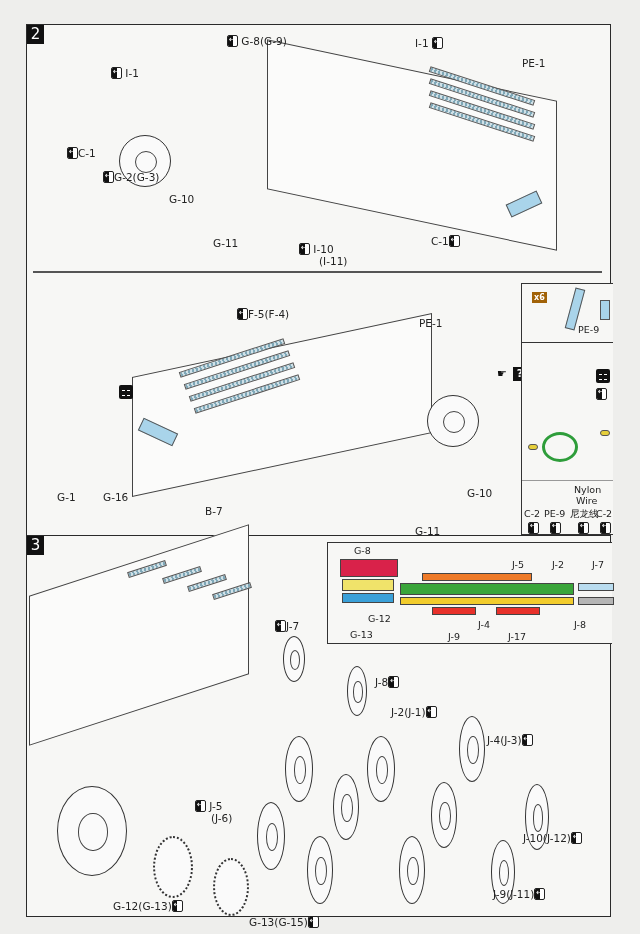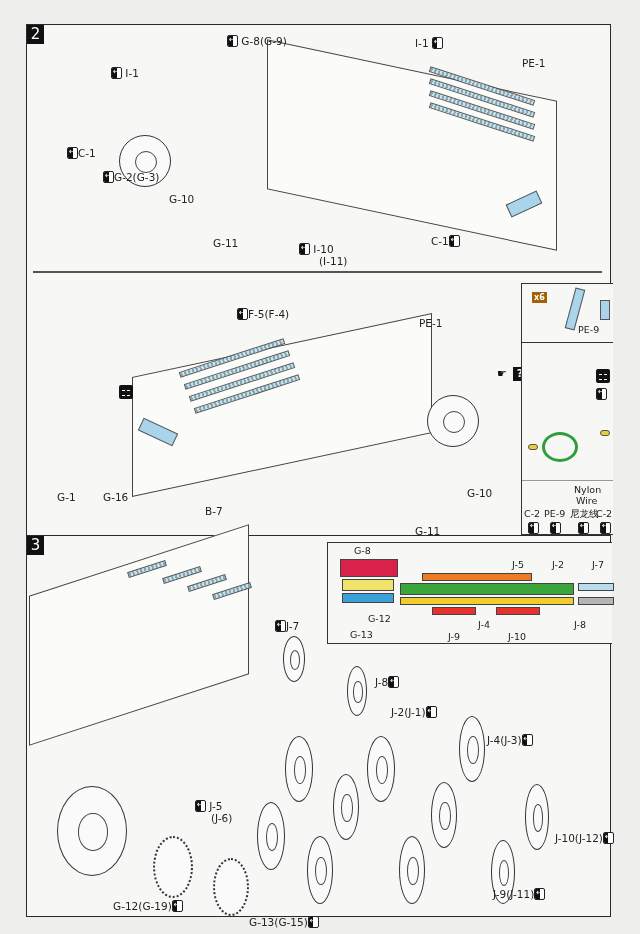--- a/index.html
+++ b/index.html
@@ -157,21 +157,21 @@
       <div class="bar" style="left:72px;top:54px;width:174px;background:#f2cc2c;"></div>
       <div class="bar" style="left:104px;top:64px;width:44px;background:#e8312a;"></div>
       <div class="bar" style="left:168px;top:64px;width:44px;background:#e8312a;"></div>
       <div class="bar" style="left:250px;top:40px;width:36px;background:#b9dcef;"></div>
       <div class="bar" style="left:250px;top:54px;width:36px;background:#b5b5b5;"></div>
       <div class="lbl small" style="left:184px;top:16px;">J-5</div>
       <div class="lbl small" style="left:224px;top:16px;">J-2</div>
       <div class="lbl small" style="left:264px;top:16px;">J-7</div>
       <div class="lbl small" style="left:150px;top:76px;">J-4</div>
       <div class="lbl small" style="left:120px;top:88px;">J-9</div>
-      <div class="lbl small" style="left:180px;top:88px;">J-10</div>
+      <div class="lbl small" style="left:180px;top:88px;">J-17</div>
       <div class="lbl small" style="left:246px;top:76px;">J-8</div>
     </div>
 
     <div class="hull" style="left:2px;top:24px;width:220px;height:150px;transform:skewY(-18deg);"></div>
     <div class="grill" style="left:100px;top:30px;width:40px;height:6px;transform:rotate(-18deg);"></div>
     <div class="grill" style="left:135px;top:36px;width:40px;height:6px;transform:rotate(-18deg);"></div>
     <div class="grill" style="left:160px;top:44px;width:40px;height:6px;transform:rotate(-18deg);"></div>
     <div class="grill" style="left:185px;top:52px;width:40px;height:6px;transform:rotate(-18deg);"></div>
 
     <div class="wheel" style="left:256px;top:100px;width:22px;height:46px;"></div>
@@ -189,18 +189,18 @@
     <div class="wheel" style="left:30px;top:250px;width:70px;height:90px;"></div>
     <div class="sprocket" style="left:126px;top:300px;width:40px;height:62px;"></div>
     <div class="sprocket" style="left:186px;top:322px;width:36px;height:58px;"></div>
 
     <div class="lbl" style="left:248px;top:84px;"><span class="cut"></span><span>J-7</span></div>
     <div class="lbl" style="left:348px;top:140px;"><span>J-8</span><span class="cut"></span></div>
     <div class="lbl" style="left:364px;top:170px;"><span>J-2(J-1)</span><span class="cut"></span></div>
     <div class="lbl" style="left:460px;top:198px;"><span>J-4(J-3)</span><span class="cut"></span></div>
     <div class="lbl" style="left:168px;top:264px;"><span class="cut"></span> <span>J-5</span></div>
     <div class="lbl" style="left:184px;top:276px;">(J-6)</div>
-    <div class="lbl" style="left:496px;top:296px;margin-left:32px;"><span>J-10(J-12)</span><span class="cut"></span></div>
+    <div class="lbl" style="left:496px;top:296px;"><span>J-10(J-12)</span><span class="cut"></span></div>
     <div class="lbl" style="left:466px;top:352px;"><span>J-9(J-11)</span><span class="cut"></span></div>
-    <div class="lbl" style="left:86px;top:364px;"><span>G-12(G-19)</span><span class="cut"></span></div>
+    <div class="lbl" style="left:86px;top:364px;"><span>G-12(G-13)</span><span class="cut"></span></div>
     <div class="lbl" style="left:222px;top:380px;"><span>G-13(G-15)</span><span class="cut"></span></div>
   </div>
 </div>
 
 </body></html>

